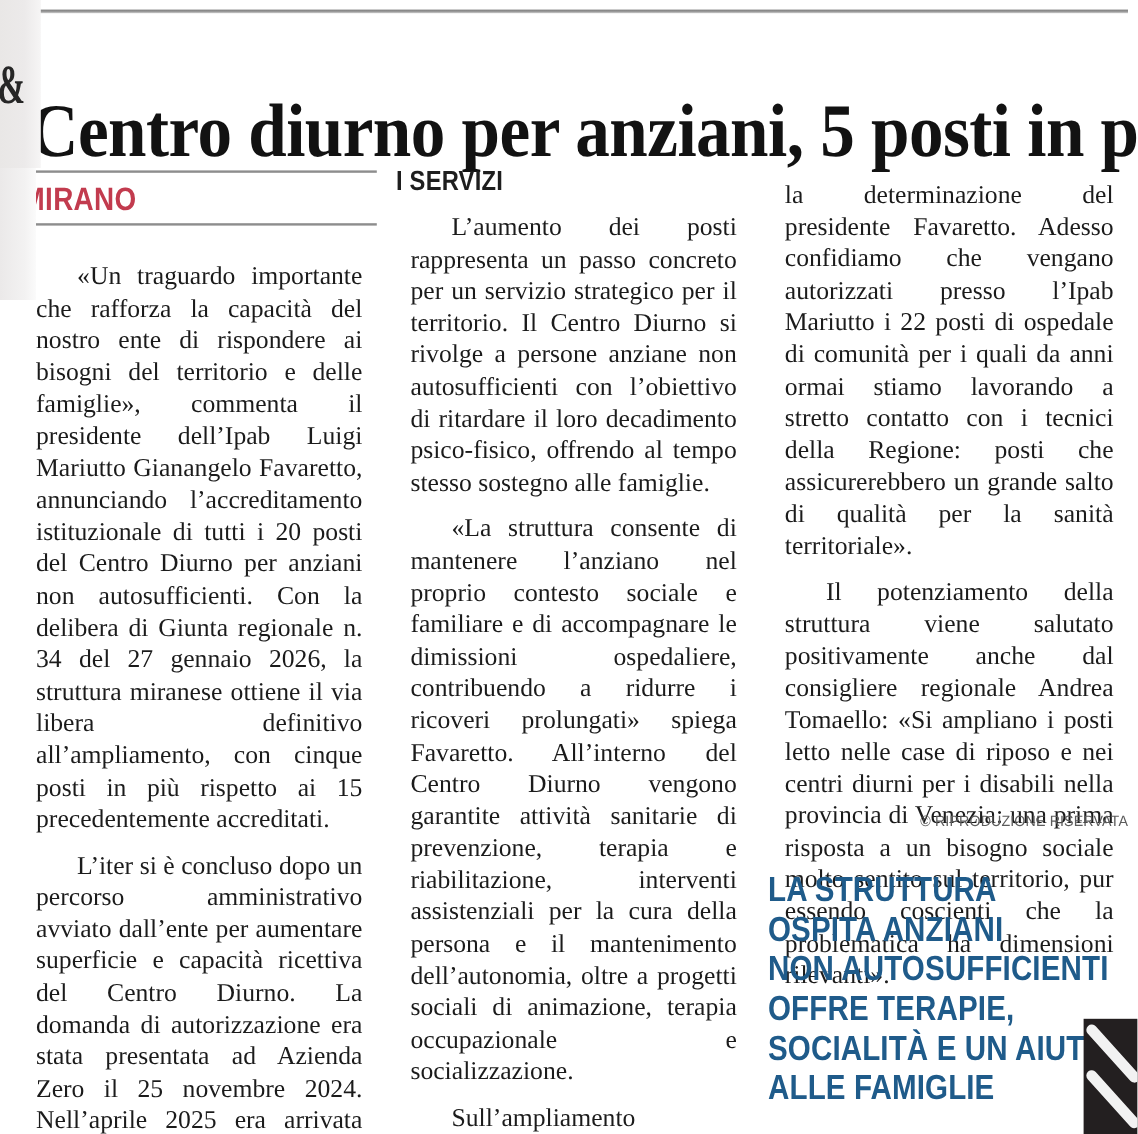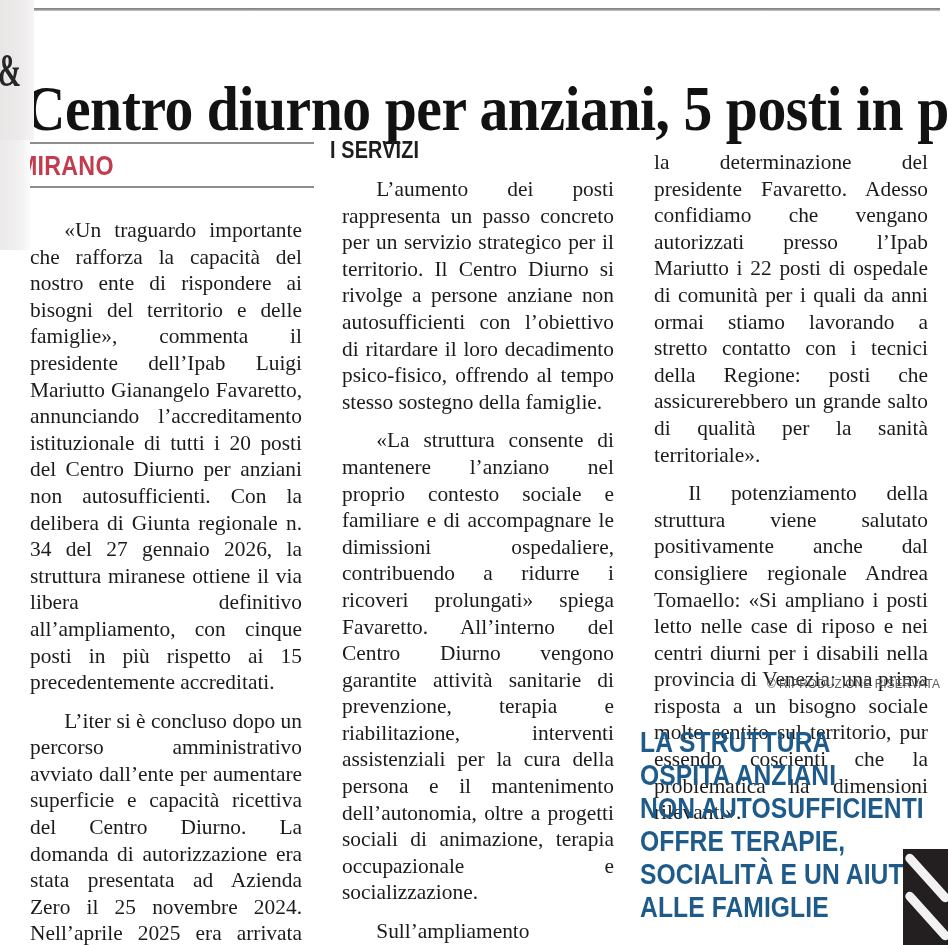--- a/index.html
+++ b/index.html
@@ -236,21 +236,21 @@
     <div class="kicker-rule-bottom"></div>
   </div>
 
   <div class="col" id="col-left">
     <p>«Un traguardo importante che rafforza la capacità del nostro ente di rispondere ai bisogni del territorio e delle famiglie», commenta il presidente dell’Ipab Luigi Mariutto Gianangelo Favaretto, annunciando l’accreditamento istituzionale di tutti i 20 posti del Centro Diurno per anziani non autosufficienti. Con la delibera di Giunta regionale n. 34 del 27 gennaio 2026, la struttura miranese ottiene il via libera definitivo all’ampliamento, con cinque posti in più rispetto ai 15 precedentemente accreditati.</p>
     <p>L’iter si è concluso dopo un percorso amministrativo avviato dall’ente per aumentare superficie e capacità ricettiva del Centro Diurno. La domanda di autorizzazione era stata presentata ad Azienda Zero il 25 novembre 2024. Nell’aprile 2025 era arrivata l’autorizzazione all’esercizio, mentre il 4 novembre scorso si era chiusa con esito positivo la verifica per l’accreditamento istituzionale, ora confermato dalla Regione.</p>
   </div>
 
   <div class="col" id="col-mid">
     <div class="subhead">I SERVIZI</div>
-    <p>L’aumento dei posti rappresenta un passo concreto per un servizio strategico per il territorio. Il Centro Diurno si rivolge a persone anziane non autosufficienti con l’obiettivo di ritardare il loro decadimento psico-fisico, offrendo al tempo stesso sostegno della famiglie.</p>
+    <p>L’aumento dei posti rappresenta un passo concreto per un servizio strategico per il territorio. Il Centro Diurno si rivolge a persone anziane non autosufficienti con l’obiettivo di ritardare il loro decadimento psico-fisico, offrendo al tempo stesso sostegno alle famiglie.</p>
     <p>«La struttura consente di mantenere l’anziano nel proprio contesto sociale e familiare e di accompagnare le dimissioni ospedaliere, contribuendo a ridurre i ricoveri prolungati» spiega Favaretto. All’interno del Centro Diurno vengono garantite attività sanitarie di prevenzione, terapia e riabilitazione, interventi assistenziali per la cura della persona e il mantenimento dell’autonomia, oltre a progetti sociali di animazione, terapia occupazionale e socializzazione.</p>
     <p>Sull’ampliamento interviene anche il sindaco di Mirano, Tiziano Baggio: «Nuovi posti nel Centro Diurno, una struttura che assicura assistenza a persone anziane che non hanno necessità della permanenza continuativa. Un adeguamento richiesto da tempo e finalmente arrivato grazie anche al-</p>
   </div>
 
   <div class="col" id="col-right">
     <p class="noindent">la determinazione del presidente Favaretto. Adesso confidiamo che vengano autorizzati presso l’Ipab Mariutto i 22 posti di ospedale di comunità per i quali da anni ormai stiamo lavorando a stretto contatto con i tecnici della Regione: posti che assicurerebbero un grande salto di qualità per la sanità territoriale».</p>
     <p>Il potenziamento della struttura viene salutato positivamente anche dal consigliere regionale Andrea Tomaello: «Si ampliano i posti letto nelle case di riposo e nei centri diurni per i disabili nella provincia di Venezia: una prima risposta a un bisogno sociale molto sentito sul territorio, pur essendo coscienti che la problematica ha dimensioni rilevanti».</p>
   </div>
 
   <div class="copyright">© RIPRODUZIONE RISERVATA</div>

